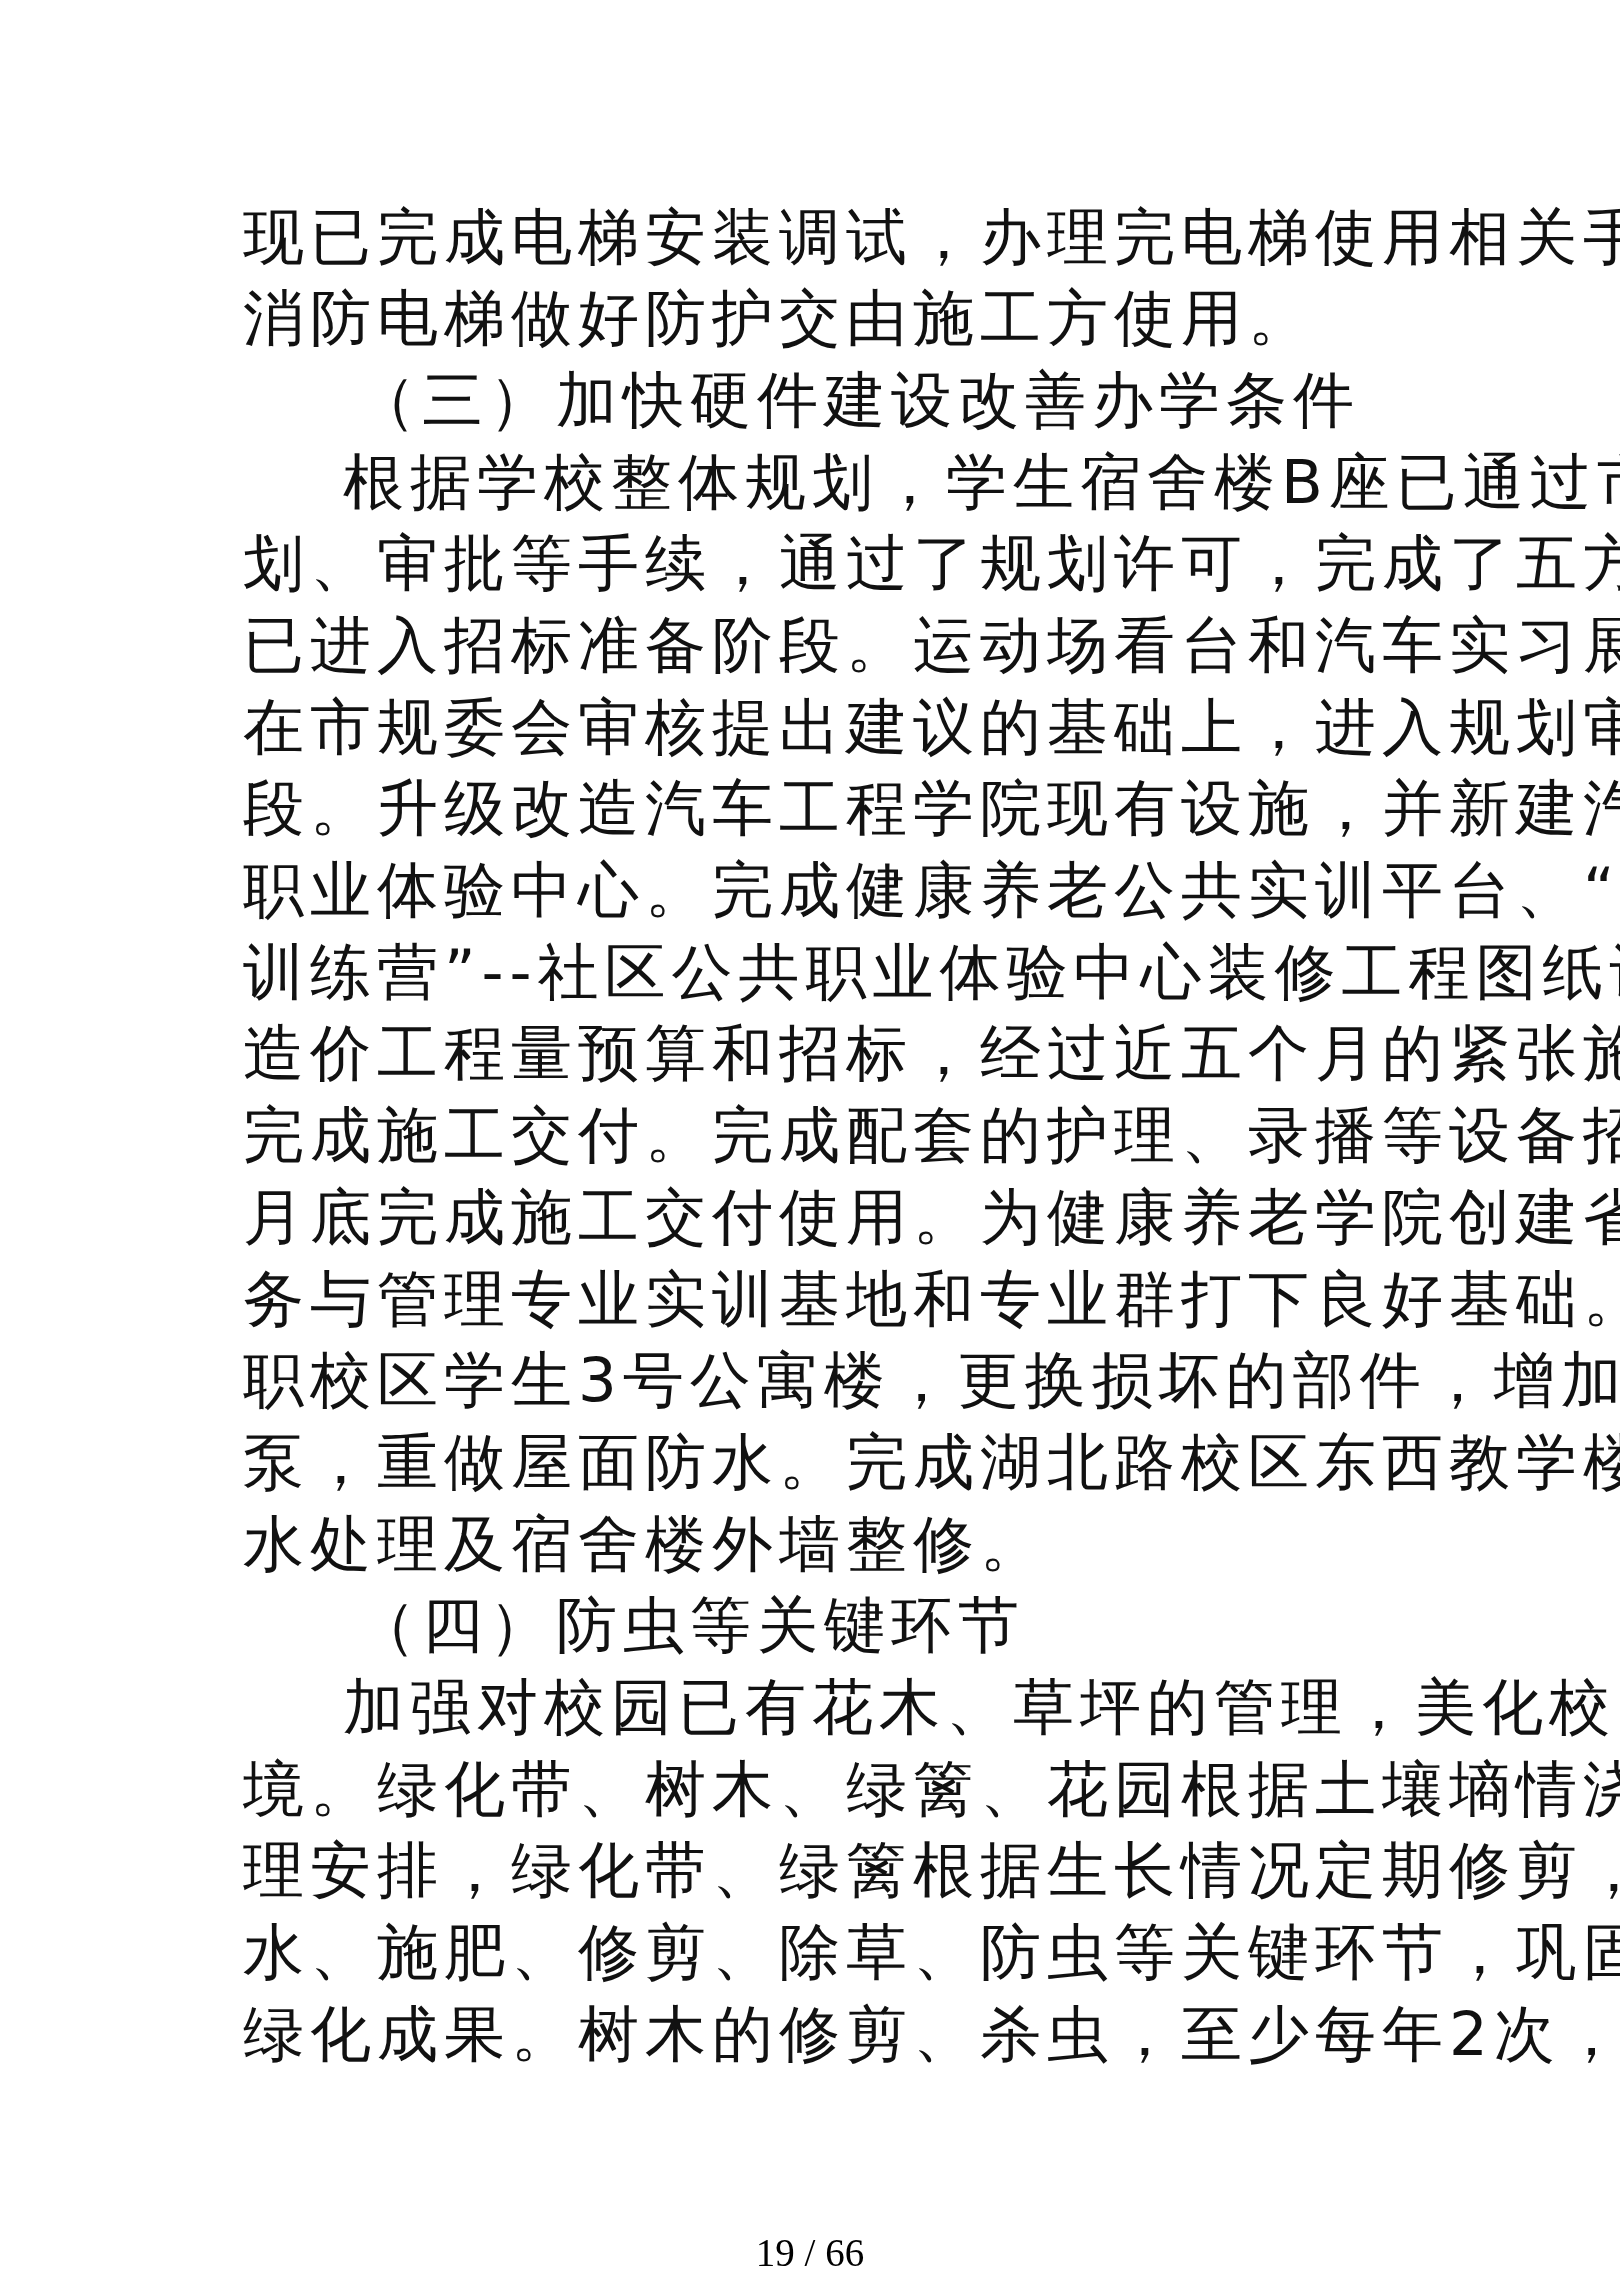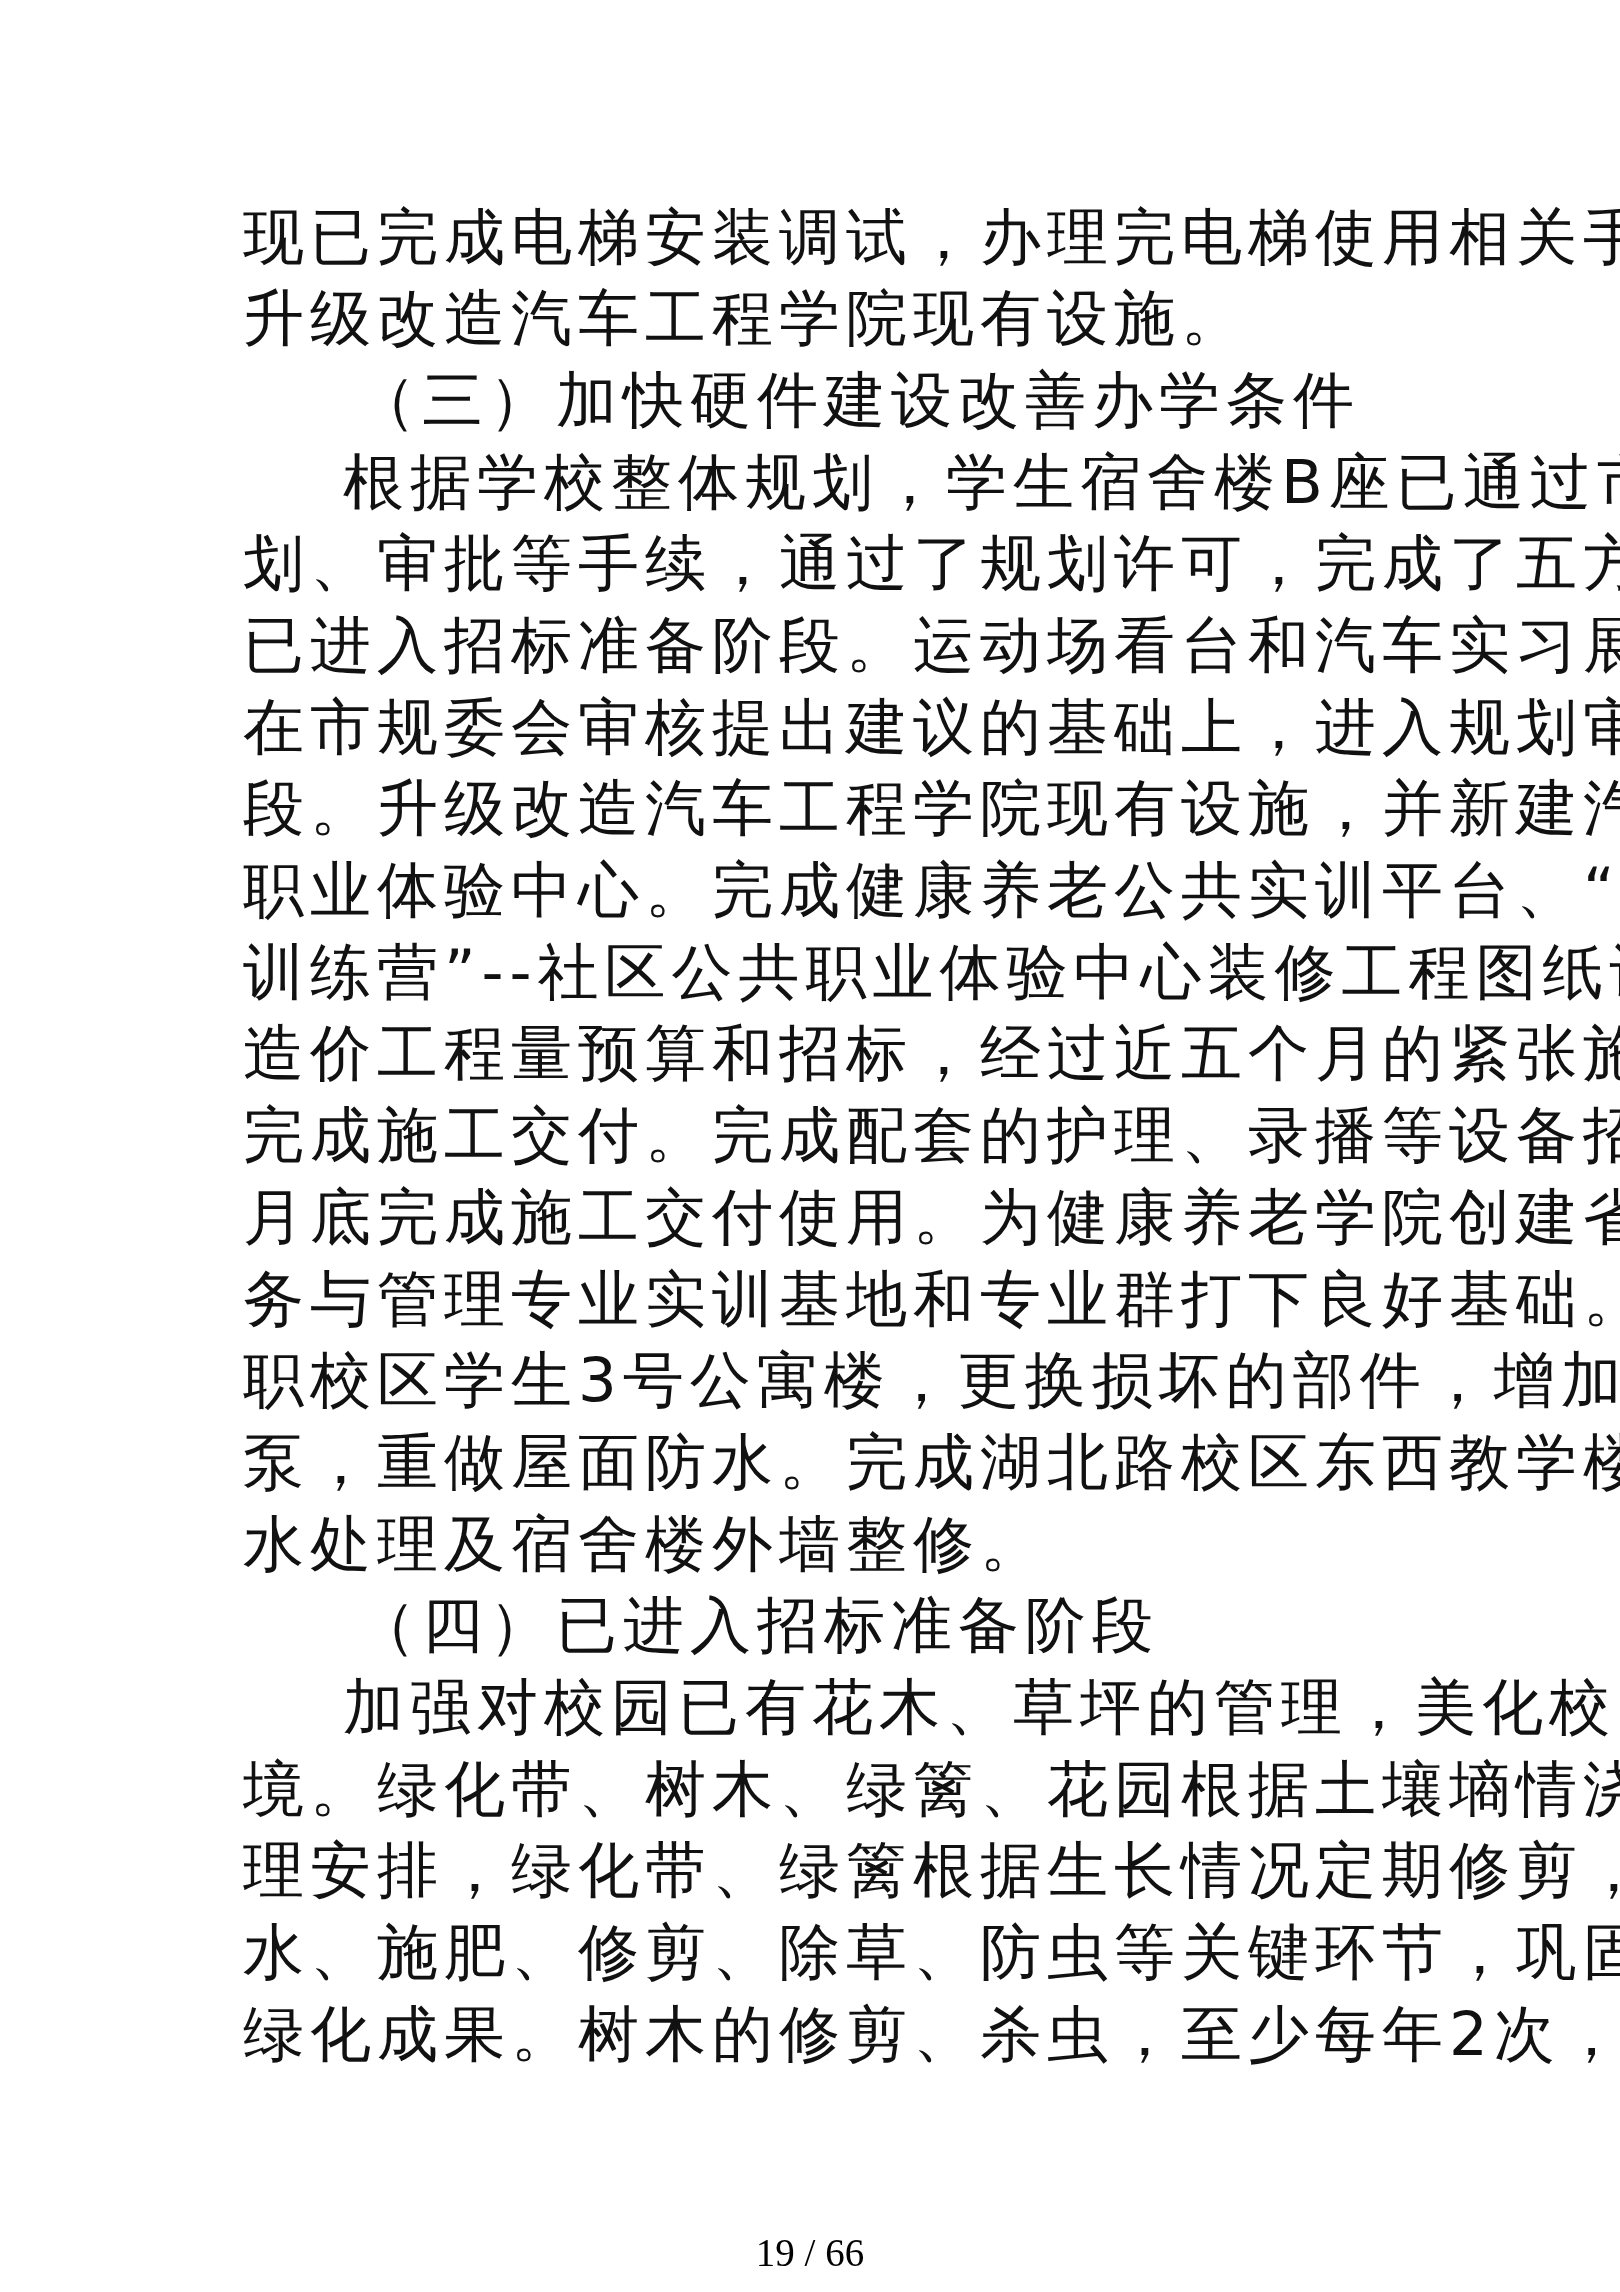--- a/index.html
+++ b/index.html
@@ -41,37 +41,37 @@
     font-size: 39px;
     line-height: 43px;
     color: #000000;
   }
 </style>
 </head>
 <body>
 
 <div class="page">
   <div class="line" style="top:196px">现已完成电梯安装调试，办理完电梯使用相关手续，将</div>
-  <div class="line" style="top:277px">升级改造汽车工程学院现有设施。</div>
+  <div class="line" style="top:277px">消防电梯做好防护交由施工方使用。</div>
   <div class="line heading-indent" style="top:359px">（三）加快硬件建设改善办学条件</div>
   <div class="line indent" style="top:441px">根据学校整体规划，学生宿舍楼B座已通过市规</div>
   <div class="line" style="top:522px">划、审批等手续，通过了规划许可，完成了五方审图，</div>
   <div class="line" style="top:604px">已进入招标准备阶段。运动场看台和汽车实习展厅也已</div>
   <div class="line" style="top:686px">在市规委会审核提出建议的基础上，进入规划审核阶</div>
   <div class="line" style="top:767px">段。升级改造汽车工程学院现有设施，并新建汽车实训</div>
   <div class="line" style="top:849px">职业体验中心。完成健康养老公共实训平台、“守护者</div>
   <div class="line" style="top:931px">训练营”--社区公共职业体验中心装修工程图纸设计和</div>
   <div class="line" style="top:1012px">造价工程量预算和招标，经过近五个月的紧张施工，已</div>
   <div class="line" style="top:1094px">完成施工交付。完成配套的护理、录播等设备招标，九</div>
   <div class="line" style="top:1176px">月底完成施工交付使用。为健康养老学院创建省老年服</div>
   <div class="line" style="top:1258px">务与管理专业实训基地和专业群打下良好基础。整修高</div>
   <div class="line" style="top:1339px">职校区学生3号公寓楼，更换损坏的部件，增加加压水</div>
   <div class="line" style="top:1421px">泵，重做屋面防水。完成湖北路校区东西教学楼屋面防</div>
   <div class="line" style="top:1503px">水处理及宿舍楼外墙整修。</div>
-  <div class="line heading-indent" style="top:1584px">（四）已进入招标准备阶段</div>
+  <div class="line heading-indent" style="top:1584px">（四）防虫等关键环节</div>
   <div class="line indent" style="top:1666px">加强对校园已有花木、草坪的管理，美化校园环</div>
   <div class="line" style="top:1748px">境。绿化带、树木、绿篱、花园根据土壤墒情浇灌，合</div>
   <div class="line" style="top:1829px">理安排，绿化带、绿篱根据生长情况定期修剪，抓好浇</div>
   <div class="line" style="top:1911px">水、施肥、修剪、除草、防虫等关键环节，巩固已有的</div>
   <div class="line" style="top:1993px">绿化成果。树木的修剪、杀虫，至少每年2次，每学期1</div>
 
   <div class="page-number">19 / 66</div>
 </div>
 
 

